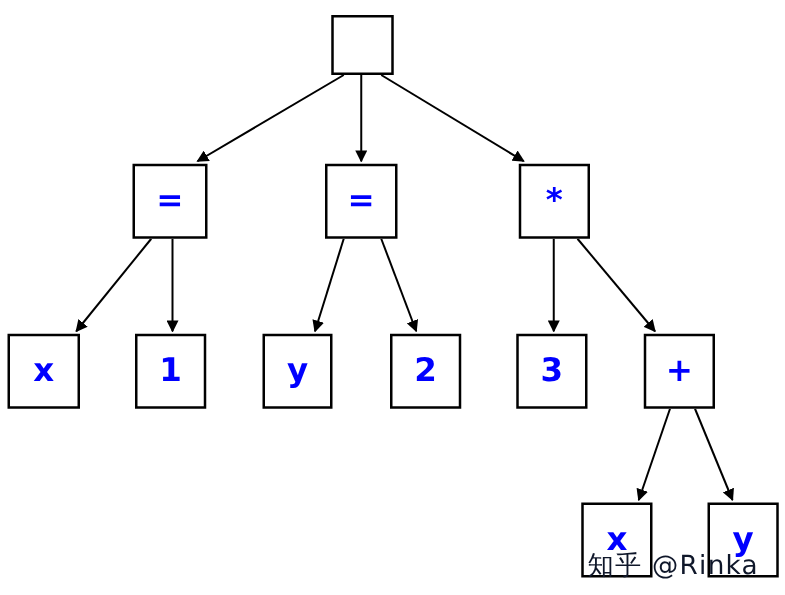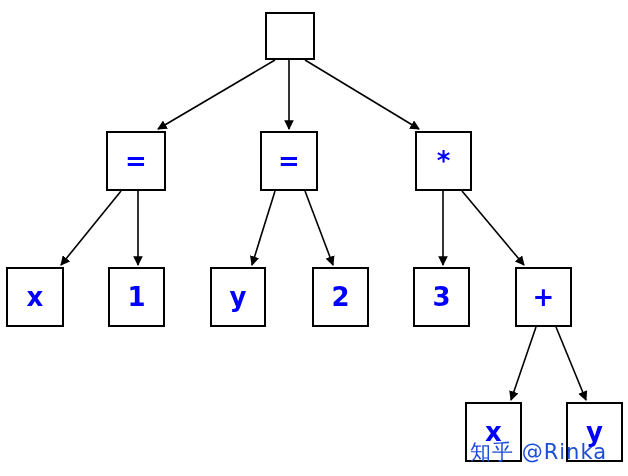--- a/index.html
+++ b/index.html
@@ -38,21 +38,21 @@
     z-index: 2;
   }
   .node.root {
     font-size: 0;
   }
   .watermark {
     position: absolute;
     left: 470px;
     top: 438px;
     font-size: 21px;
-    color: #1d4ed8;
+    color: #0f172a;
     font-family: "DejaVu Sans", sans-serif;
     white-space: nowrap;
     letter-spacing: 1px;
     z-index: 3;
     pointer-events: none;
   }
 </style>
 </head>
 <body>
 

